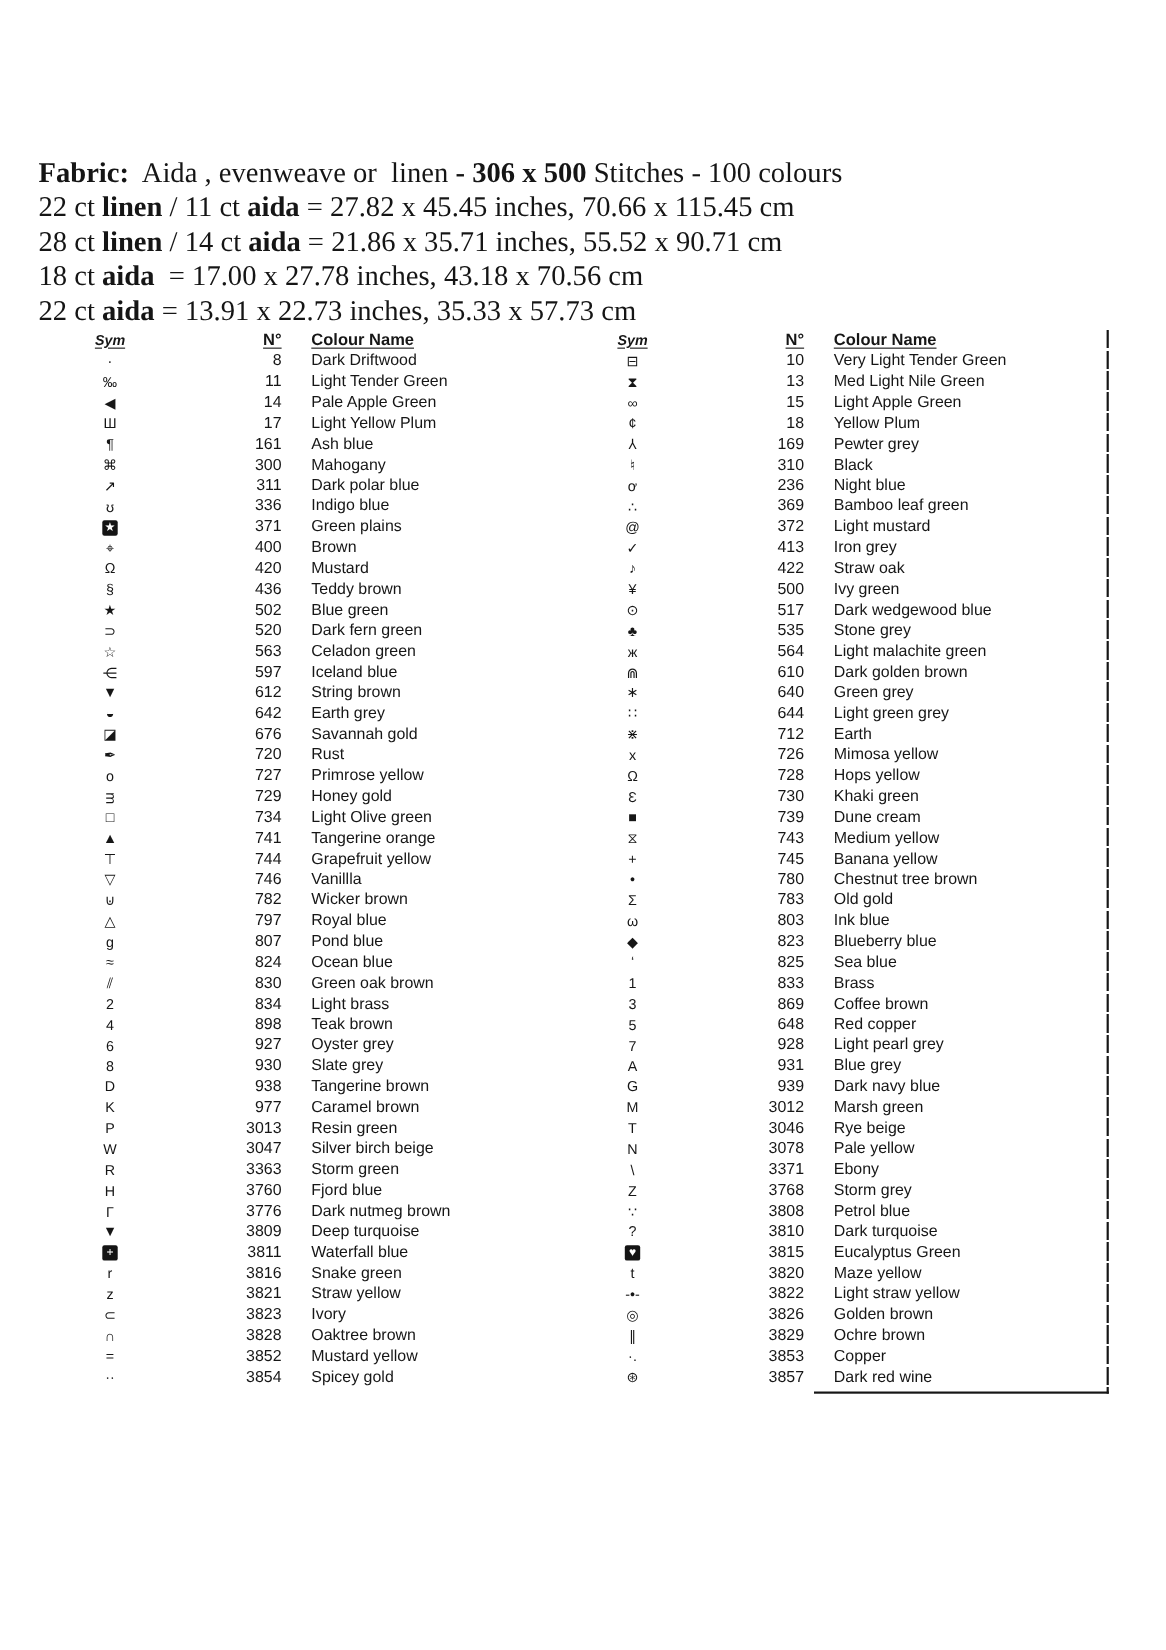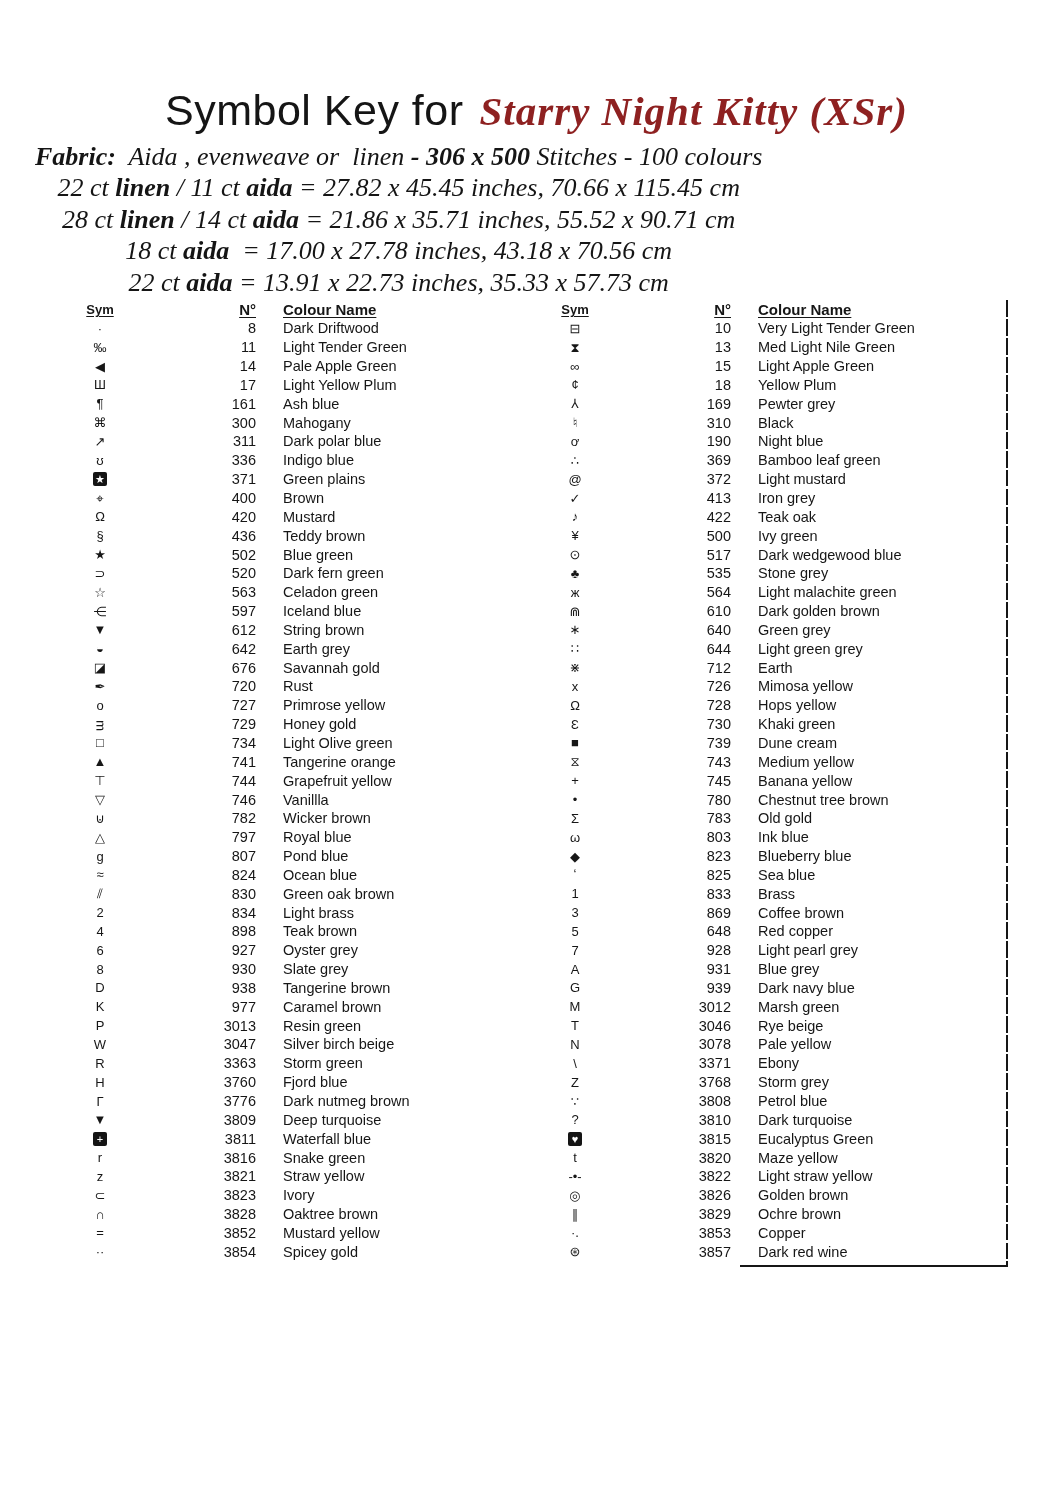--- a/index.html
+++ b/index.html
@@ -27,43 +27,41 @@
     font-family:"Liberation Serif", serif;
     font-style:italic; font-weight:700;
     font-size:41px; margin-left:16px;
     letter-spacing:1px;
   }
 
   
   .fabric {
     position:absolute; top:141px; left:35px;
     font-family:"Liberation Serif", serif;
-    font-style:italic;
     font-size:26px; line-height:31.4px;
     color:#151515;
     white-space:pre-wrap;
-    text-align:center;
   }
   .fabric .b { font-weight:700; }
 
   
   .tbl { position:absolute; top:300px; }
   .tbl-left  { left:60px;  width:430px; }
   .tbl-right { left:535px; width:455px; }
 
   .trow {
     display:grid;
     grid-template-columns:80px 116px 27px 1fr;
     height:18.85px;
     align-items:center;
     font-size:14.5px;
   }
   .thead { font-weight:700; font-size:15px; height:19px; }
   .thead span { text-decoration:underline; text-underline-offset:2px; }
-  .thead .c-sym { text-decoration:underline; }
+  .thead .c-sym { text-decoration:underline;font-style:italic; }
 
   .c-sym  { text-align:center; font-size:13px; line-height:1; }
   .c-num  { text-align:right; }
   .c-name { text-align:left; white-space:nowrap; }
 
   .inv {
     display:inline-block;
     background:#141414; color:#ffffff;
     width:14px; height:14px; line-height:14px;
     font-size:11px; text-align:center;
@@ -79,24 +77,20 @@
   .hline {
     position:absolute; left:740px; top:1265px;
     width:268px; height:2px; background:#161616;
   }
 </style>
 </head>
 <body>
 
 <div class="page">
 
-  <div class="title-row">
-    <span class="title-black">Symbol Key for</span>
-    <span class="title-red" style="color: rgb(142, 33, 33);">Starry Night Kitty (XSr)</span>
-  </div>
 
   <div class="fabric" id="fabric"><div><span class="b">Fabric:</span><span>  Aida , evenweave or  linen </span><span class="b">- 306 x 500</span><span> Stitches - 100 colours</span></div><div><span>22 ct </span><span class="b">linen</span><span> / 11 ct </span><span class="b">aida</span><span> = 27.82 x 45.45 inches, 70.66 x 115.45 cm</span></div><div><span>28 ct </span><span class="b">linen</span><span> / 14 ct </span><span class="b">aida</span><span> = 21.86 x 35.71 inches, 55.52 x 90.71 cm</span></div><div><span>18 ct </span><span class="b">aida</span><span>  = 17.00 x 27.78 inches, 43.18 x 70.56 cm</span></div><div><span>22 ct </span><span class="b">aida</span><span> = 13.91 x 22.73 inches, 35.33 x 57.73 cm</span></div></div>
 
   <div class="tbl tbl-left" id="tbl-left">
       <div class="trow thead">
         <span class="c-sym">Sym</span>
         <span class="c-num">N°</span>
         <span class=""></span>
         <span class="c-name">Colour Name</span>
       </div>
@@ -439,21 +433,21 @@
         <span class="c-name">Pewter grey</span>
       </div>
       <div class="trow">
         <span class="c-sym">♮</span>
         <span class="c-num">310</span>
         <span class=""></span>
         <span class="c-name">Black</span>
       </div>
       <div class="trow">
         <span class="c-sym">ơ</span>
-        <span class="c-num">190</span>
+        <span class="c-num">236</span>
         <span class=""></span>
         <span class="c-name">Night blue</span>
       </div>
       <div class="trow">
         <span class="c-sym">∴</span>
         <span class="c-num">369</span>
         <span class=""></span>
         <span class="c-name">Bamboo leaf green</span>
       </div>
       <div class="trow">
@@ -465,21 +459,21 @@
       <div class="trow">
         <span class="c-sym">✓</span>
         <span class="c-num">413</span>
         <span class=""></span>
         <span class="c-name">Iron grey</span>
       </div>
       <div class="trow">
         <span class="c-sym">♪</span>
         <span class="c-num">422</span>
         <span class=""></span>
-        <span class="c-name">Teak oak</span>
+        <span class="c-name">Straw oak</span>
       </div>
       <div class="trow">
         <span class="c-sym">¥</span>
         <span class="c-num">500</span>
         <span class=""></span>
         <span class="c-name">Ivy green</span>
       </div>
       <div class="trow">
         <span class="c-sym">⊙</span>
         <span class="c-num">517</span>

